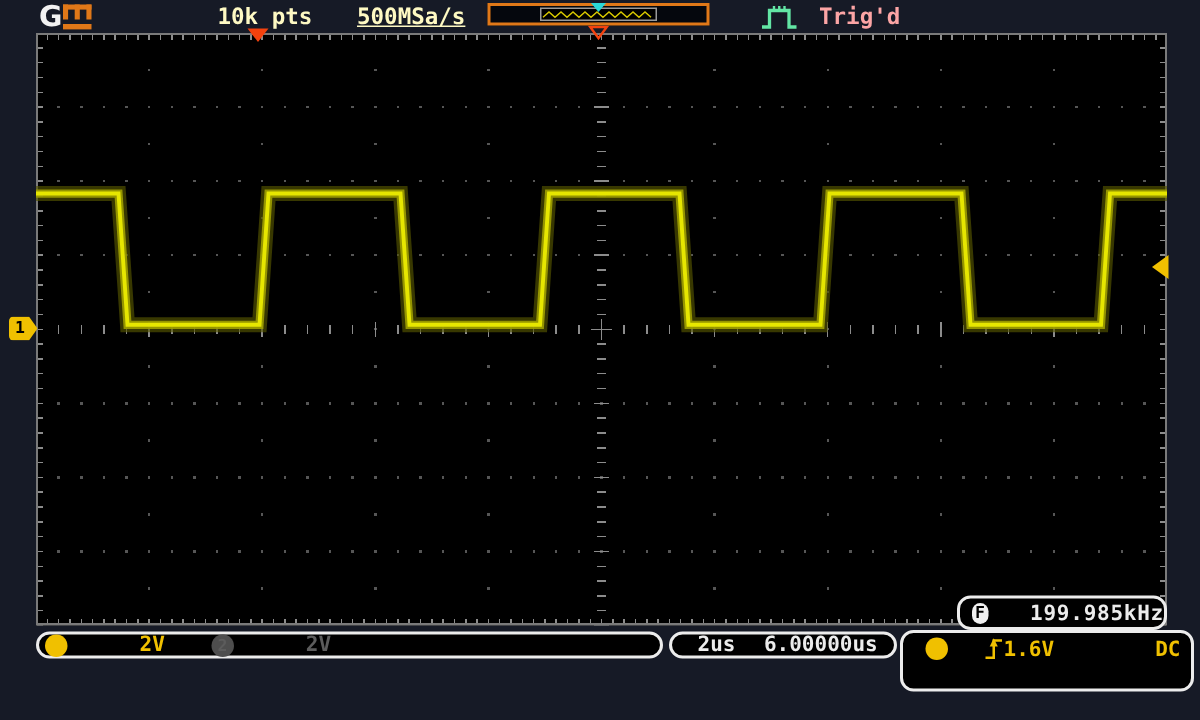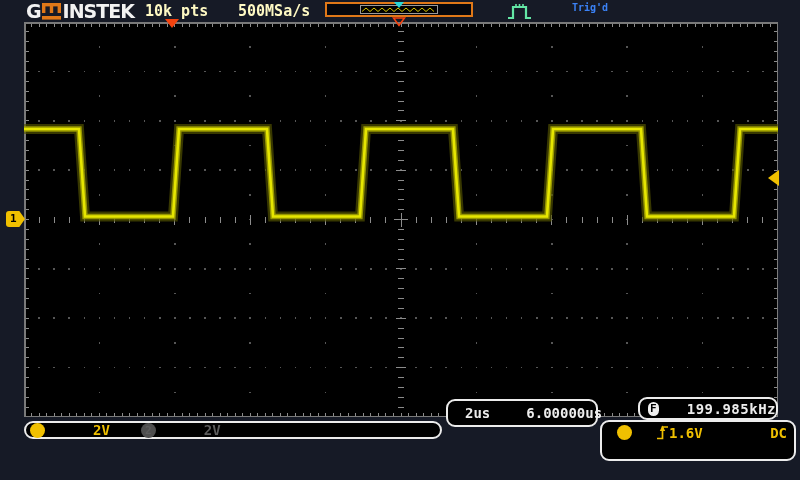--- a/index.html
+++ b/index.html
@@ -13,21 +13,21 @@
   .logo { position:absolute; left:26px; top:1px; height:20px; display:flex; align-items:center;
           font-family:"DejaVu Sans", sans-serif; font-weight:bold; font-size:19px; color:#f2f2f2; letter-spacing:-1px; }
   .logo svg { margin:0 1px 0 1px; }
   .tb-text { position:absolute; top:2px; font-weight:bold; font-size:15px; color:#fef9c3; white-space:pre; }
   .membar { position:absolute; left:325px; top:2px; width:148px; height:15px; border:2px solid #e07818; background:#05070d; }
   .memwin { position:absolute; left:33px; top:1px; width:78px; height:9px; border:1px solid #9a9a9a; background:#000; }
   .memwin svg { position:absolute; left:0; top:0; }
   .cyantri { position:absolute; left:34px; top:-2px; width:0; height:0;
              border-left:5px solid transparent; border-right:5px solid transparent; border-top:6px solid #2ad8d8; }
   .pulse-ico { position:absolute; left:506px; top:2px; }
-  .trigd { position:absolute; left:572px; top:2px; font-weight:bold; font-size:10px; color:#3b82f6; }
+  .trigd { position:absolute; left:546px; top:2px; font-weight:bold; font-size:15px; color:#fca5a5; }
 
   
   .grat { position:absolute; left:24px; top:22px; width:754px; height:395px; background:#000; }
   .grat svg { position:absolute; left:0; top:0; }
 
   
   .tri-solid { width:0; height:0; border-left:7px solid transparent; border-right:7px solid transparent;
                border-top:9px solid #f4420e; z-index:4; }
   .ch1-tag { width:19px; height:16px; background:#f0c000; color:#000; font-weight:bold; font-size:11px;
              line-height:16px; padding-left:4px; z-index:4;
@@ -36,21 +36,21 @@
                 border-right:11px solid #f0c000; z-index:4; }
 
   
   .rbox { position:absolute; background:#000; border:2px solid #ececec; border-radius:9px; z-index:5;
           display:flex; align-items:center; color:#ececec; font-weight:bold; font-size:14px; }
   .freqbox { left:638px; top:397px; width:140px; height:23px; }
   .fpill { width:21px; height:14px; background:#f0f0f0; border-radius:7px; color:#000; font-size:11px;
            font-weight:bold; text-align:center; line-height:14px; margin-left:8px; }
   .freqval { margin-left:28px; letter-spacing:0.5px; }
   .chbox  { left:24px;  top:421px; width:418px; height:18px; }
-  .tbbox  { left:446px; top:399px; width:152px; height:28px;text-align:center; }
+  .tbbox  { left:446px; top:421px; width:152px; height:18px;text-align:center; }
   .trbox  { left:600px; top:420px; width:196px; height:41px; align-items:flex-start; padding-top:1px; }
   .chip { width:15px; height:15px; border-radius:50%; color:#000; font-size:11px; font-weight:bold;
           text-align:center; line-height:15px; flex:0 0 auto; }
   .chip.gold { background:#f0c000; }
   .chip.grey { background:#4e4e4e; }
   .gold { color:#f0c000; }
   .grey { color:#5c5c5c; }
   .dcico { display:inline-block; width:16px; flex:0 0 auto; }
   .dcico .solid { height:3px; background:currentColor; }
   .dcico .dash  { height:3px; margin-top:2px;
@@ -66,24 +66,23 @@
       <span>G</span>
       <svg width="20" height="20" viewBox="0 0 20 20">
         <g fill="#e07818">
           <rect x="0" y="2" width="19" height="3.4"></rect>
           <rect x="0" y="2" width="3.4" height="10"></rect>
           <rect x="7.8" y="2" width="3.4" height="10"></rect>
           <rect x="15.6" y="2" width="3.4" height="10"></rect>
           <rect x="0" y="15" width="19" height="3.6"></rect>
         </g>
       </svg>
-      <span>INSTEK</span>
     </div>
     <span class="tb-text" style="left:145px;">10k pts</span>
-    <span class="tb-text" style="left:238px;">500MSa/s</span>
+    <span class="tb-text" style="left:238px;text-decoration:underline;">500MSa/s</span>
     <div class="membar">
       <div class="memwin">
         <svg id="memwave" width="76" height="7">
             <path d="M1 5.5 L5 2 L9 5.5 L13 2 L17 5.5 L21 2 L25 5.5 L29 2 L33 5.5 L37 2 L41 5.5 L45 2 L49 5.5 L53 2 L57 5.5 L61 2 L65 5.5 L69 2 L73 5.5" fill="none" stroke="#d8c800" stroke-width="1"></path>
           </svg>
       </div>
       <div class="cyantri" style="left:67px;"></div>
     </div>
     <svg class="pulse-ico" width="27" height="19" viewBox="0 0 27 19">
       <path d="M2 16 H7 V5 H20 V16 H25" fill="none" stroke="#63e6a5" stroke-width="2.2"></path>
@@ -923,21 +922,21 @@
     <span class="chip gold" style="margin-left:4px;">1</span>
     <span class="dcico gold" style="margin-left:13px;"><span class="solid"></span><span class="dash"></span></span>
     <span class="gold" style="margin-left:19px;">2V</span>
     <span class="chip grey" style="margin-left:31px;">2</span>
     <span class="dcico grey" style="margin-left:13px;"><span class="solid"></span><span class="dash"></span></span>
     <span class="grey" style="margin-left:19px;">2V</span>
   </div>
 
   <div class="rbox tbbox">
     <span style="margin-left:17px;">2us</span>
-    <span style="margin-left:36px;">6.00000us</span>
+    <span style="margin-left:19px;">6.00000us</span>
   </div>
 
   <div class="rbox trbox">
     <span class="chip gold" style="margin-left:15px; margin-top:2px;">1</span>
     <svg width="13" height="17" viewBox="0 0 13 17" style="margin-left:24px; margin-top:1px;">
       <path d="M1 14.5 H6.5 V3 H12" fill="none" stroke="#f0c000" stroke-width="1.7"></path>
       <polygon points="6.5,1.5 3.8,7 9.2,7" fill="#f0c000"></polygon>
     </svg>
     <span class="gold" style="margin-top:2px;">1.6V</span>
     <span class="gold" style="margin-left:auto; margin-right:7px; margin-top:2px;">DC</span>

